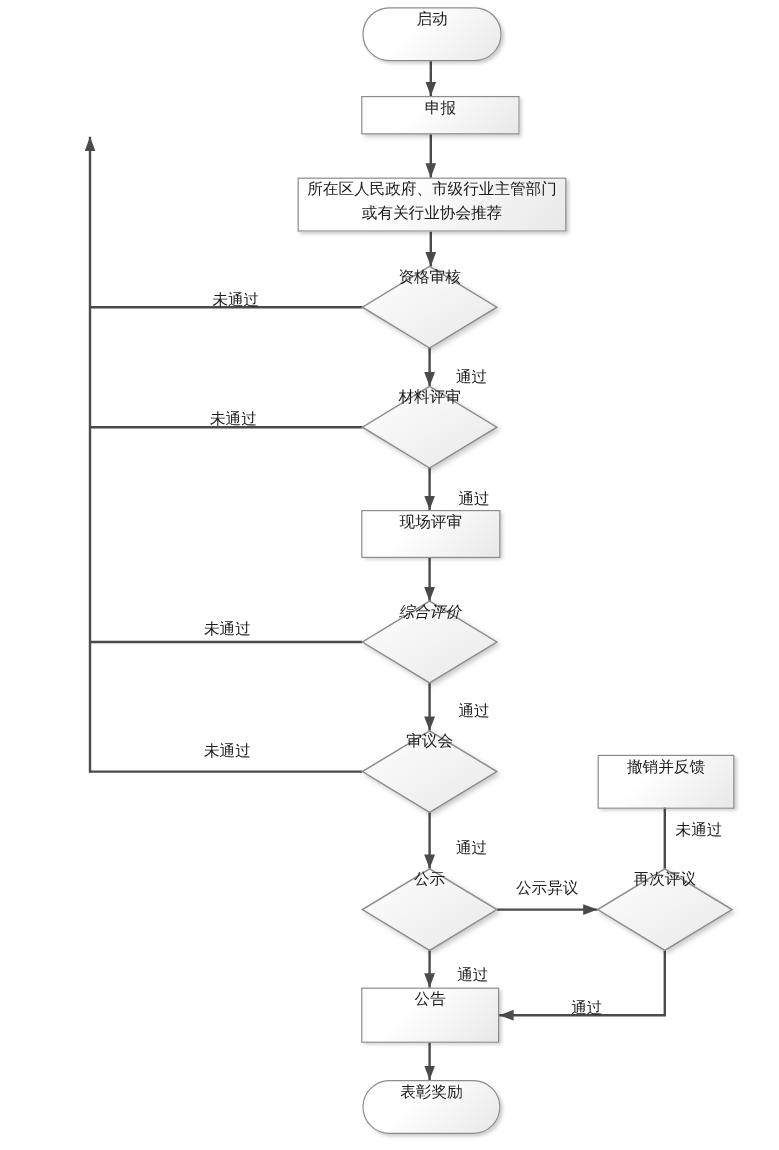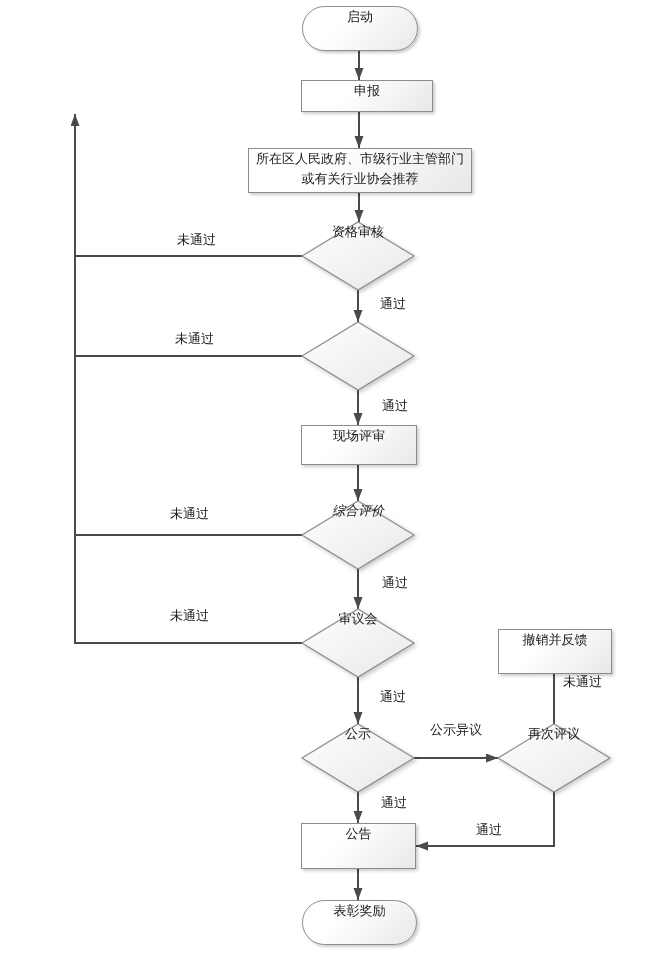--- a/index.html
+++ b/index.html
@@ -49,20 +49,21 @@
     background: linear-gradient(135deg, #ffffff 35%, #e8e8e8 100%);
     box-shadow: 2px 2px 3px rgba(0,0,0,0.2);
   }
   .dlabel { background: transparent; }
   .pre { white-space: pre-line; }
   .edge-label {
     position: absolute;
     font-size: 13px;
     white-space: nowrap;
     color: #1a1a1a;
+    margin-top: 10px;
   }
 </style>
 </head>
 <body>
 
 <div class="canvas">
 
   <svg class="edges" width="649" height="958">
     <defs>
       <linearGradient id="shape-grad" x1="0" y1="0" x2="1" y2="1">
@@ -129,20 +130,23 @@
     <span>公告</span>
   </div>
 
   <div class="node stadium" style="left:302px; top:900px; width:115px; height:45px;">
     <span>表彰奖励</span>
   </div>
 
   <div class="node dlabel" style="left:302px; top:222px; width:112px; height:68px;">
     <span>资格审核</span>
   </div>
+  <div class="node dlabel" style="left:302px; top:322px; width:112px; height:68px;">
+    <span>材料评审</span>
+  </div>
   <div class="node dlabel" style="left:302px; top:501px; width:112px; height:68px;font-style:italic;">
     <span>综合评价</span>
   </div>
   <div class="node dlabel" style="left:302px; top:609px; width:112px; height:68px;">
     <span>审议会</span>
   </div>
   <div class="node dlabel" style="left:302px; top:724px; width:112px; height:68px;">
     <span>公示</span>
   </div>
   <div class="node dlabel" style="left:498px; top:724px; width:112px; height:68px;">

